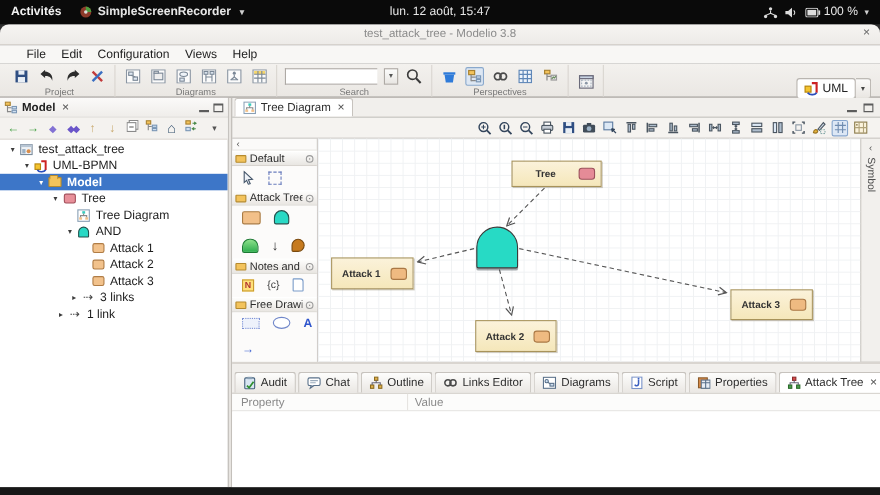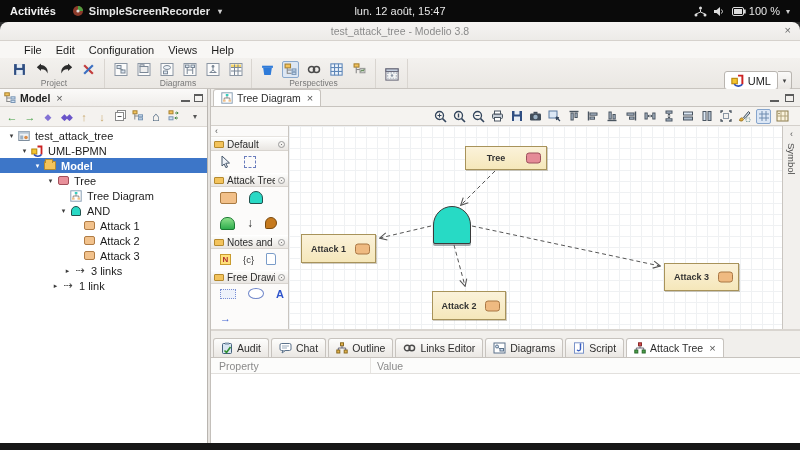--- a/index.html
+++ b/index.html
@@ -283,20 +283,33 @@
             <line x1="5" y1="1.5" x2="5" y2="12" stroke="#7a8796"></line>
             <line x1="8.5" y1="1.5" x2="8.5" y2="12" stroke="#7a8796"></line>
             <line x1="1.5" y1="4.5" x2="12" y2="4.5" stroke="#7a8796"></line>
             <line x1="1.5" y1="8" x2="12" y2="8" stroke="#7a8796"></line>
           </svg>
       </span>
     </div>
     <div class="tg-label">Diagrams</div>
   </div>
 
+  <div class="tgroup">
+    <div class="tg-icons">
+      <input class="searchbox" value="" style="">
+      <span class="searchdrop">▾</span>
+      <span class="tbtn">
+        <svg width="15" height="15" viewBox="0 0 14 14">
+            <circle cx="5.5" cy="5.5" r="4" fill="none" stroke="#3a3a3a" stroke-width="1.4"></circle>
+            <line x1="8.6" y1="8.6" x2="12.5" y2="12.5" stroke="#3a3a3a" stroke-width="1.8"></line>
+          </svg>
+      </span>
+    </div>
+    <div class="tg-label">Search</div>
+  </div>
 
   <div class="tgroup">
     <div class="tg-icons">
       <span class="tbtn">
         <svg width="13" height="13" viewBox="0 0 12 12">
             <rect x="1" y="2.5" width="10" height="2" fill="#2f7bd9"></rect>
             <path d="M2 4.5 H10 L9 11 H3 Z" fill="#2f7bd9"></path>
           </svg>
       </span>
       <span class="tbtn pressed">
@@ -803,20 +816,29 @@
         <span>Diagrams</span>
       </div>
       <div class="etab" style="height:19px;">
         <svg width="12" height="12" viewBox="0 0 12 12">
             <rect x="1.5" y="0.8" width="9" height="10.4" fill="#fff" stroke="#7a93c9"></rect>
             <path d="M7.5 3 v4 a1.8 1.8 0 0 1 -3.4 .7" stroke="#3a5fc0" stroke-width="1.4" fill="none"></path>
             <circle cx="7.5" cy="2.2" r="0.9" fill="#3a5fc0"></circle>
           </svg>
         <span>Script</span>
       </div>
+      <div class="etab" style="height:19px;">
+        <svg width="12" height="12" viewBox="0 0 12 12">
+            <rect x="1" y="1.5" width="8" height="9" fill="#d98c4a" stroke="#8a5a2a"></rect>
+            <rect x="3.5" y="3.5" width="8" height="7.5" fill="#e8eef5" stroke="#5a718a"></rect>
+            <line x1="3.5" y1="6" x2="11.5" y2="6" stroke="#5a718a"></line>
+            <line x1="7.5" y1="3.5" x2="7.5" y2="11" stroke="#5a718a"></line>
+          </svg>
+        <span>Properties</span>
+      </div>
       <div class="etab active" style="height:19px;">
         <svg width="12" height="12" viewBox="0 0 12 12">
             <rect x="4.5" y="0.8" width="3" height="3" fill="#d94c4c" stroke="#8a2a2a"></rect>
             <rect x="0.8" y="8" width="3" height="3" fill="#4ca04c" stroke="#2a6a2a"></rect>
             <rect x="8.2" y="8" width="3" height="3" fill="#4ca04c" stroke="#2a6a2a"></rect>
             <path d="M6 3.8 V6 M2.3 8 V6 H9.7 V8" stroke="#667" fill="none"></path>
           </svg>
         <span>Attack Tree</span>
         <span class="tabx"></span>
       </div>

